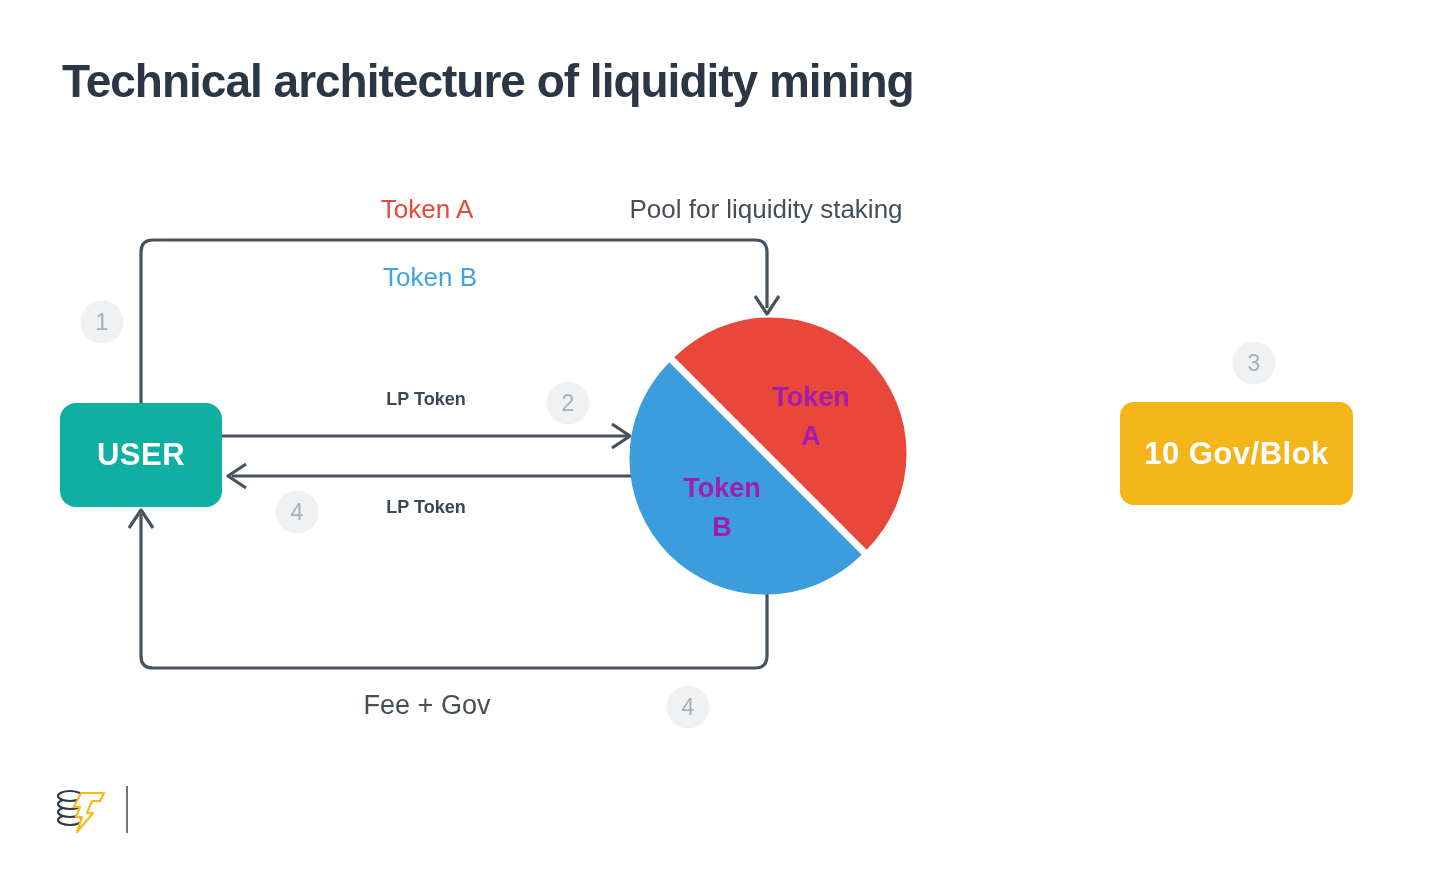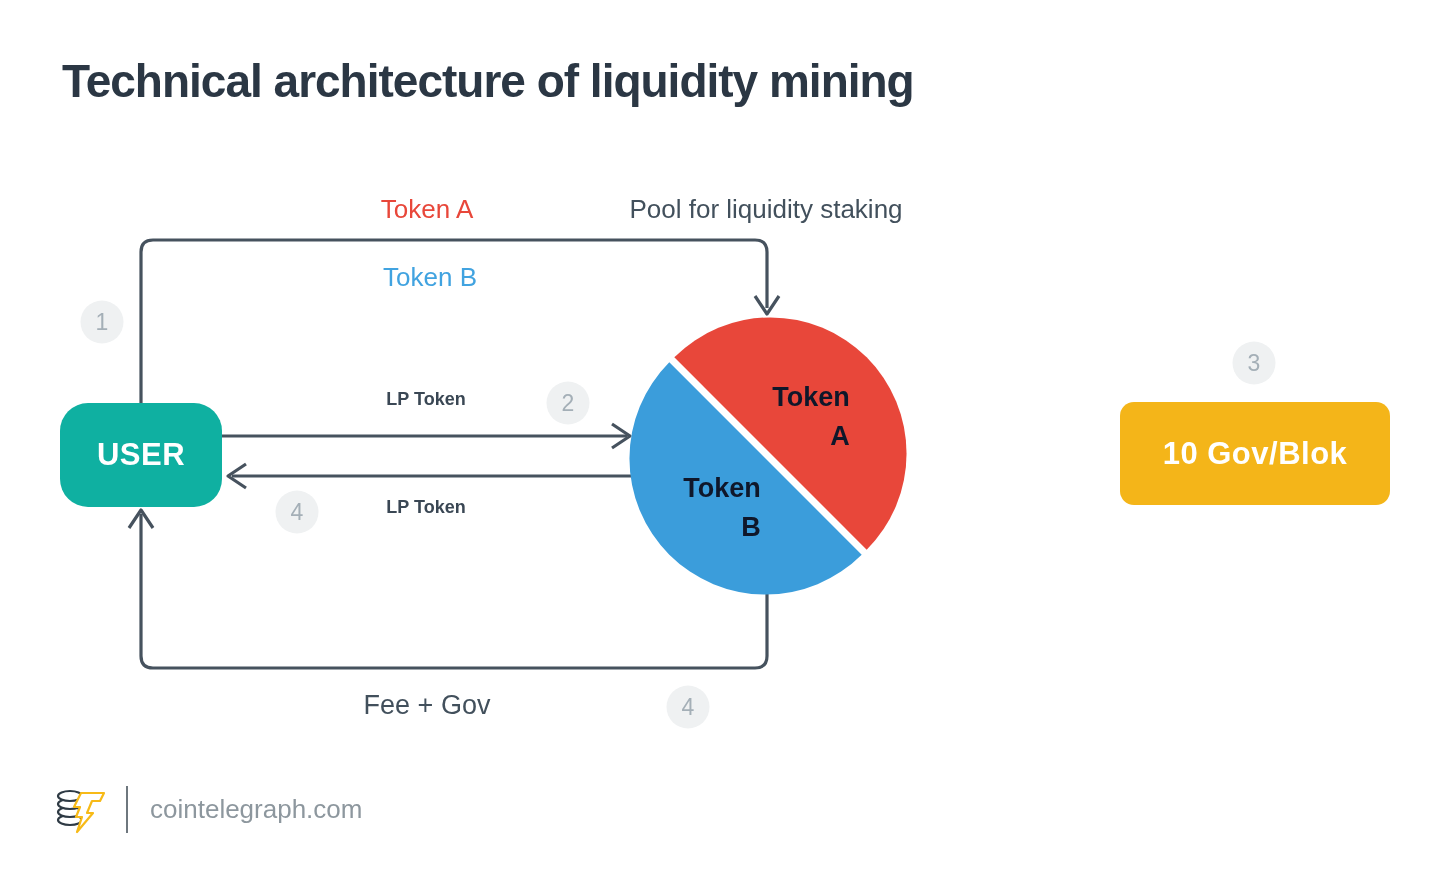--- a/index.html
+++ b/index.html
@@ -22,25 +22,25 @@
   .slice-b{fill:var(--blue,#3B9DDB);}
   .label{position:absolute; transform:translateX(-50%); white-space:nowrap; font-size:26px; color:var(--slate,#42505C);}
   .label.red{color:var(--red,#E8473A);}
   .label.blue{color:var(--lightblue,#41A3E0);}
   .label.bold{font-weight:700; font-size:18px; color:var(--labeldark,#3A4754);}
   .label.feegov{font-size:27px;}
   .node{
     position:absolute; display:flex; align-items:center; justify-content:center;
     color:#fff; font-weight:700; font-size:31px; letter-spacing:.5px;
   }
-  .user-box{left:60px; top:403px; width:162px; height:104px; background:var(--teal,#0FB0A1); border-radius:28px;}
-  .reward-box{left:1120px; top:402px; width:270px; height:103px; background:var(--yellow,#F4B519); border-radius:14px;}
+  .user-box{left:60px; top:403px; width:162px; height:104px; background:var(--teal,#0FB0A1); border-radius:16px;}
+  .reward-box{left:1120px; top:402px; width:233px; height:103px; background:var(--yellow,#F4B519); border-radius:14px;}
   .pie-label{
-    position:absolute; transform:translateX(-50%); text-align:right; white-space:pre-line;
-    color:#0f172a; font-weight:700; font-size:27px; line-height:39px;
+    position:absolute; transform:translateX(-50%); text-align:center; white-space:pre-line;
+    color:#a21caf; font-weight:700; font-size:27px; line-height:39px;
   }
   .step{
     position:absolute; transform:translate(-50%,-50%); width:43px; height:43px; border-radius:50%;
     background:var(--stepbg,#EFF1F2); color:var(--steptext,#A4AFB7); font-size:23px;
     display:flex; align-items:center; justify-content:center;
   }
   .footer-logo{position:absolute; left:55px; top:783px;}
   .footer-divider{position:absolute; left:126px; top:786px; width:2px; height:47px; background:var(--divider,#6E777E);}
   .footer-site{position:absolute; left:150px; top:794px; font-size:26px; color:var(--footertext,#8D979E);}
 </style>
@@ -88,15 +88,14 @@
   <svg class="footer-logo" width="52" height="52" viewBox="0 0 52 52">
     <g fill="#fff" stroke="#2E3A44" stroke-width="2.2">
       <ellipse cx="15" cy="37" rx="12" ry="5"></ellipse>
       <ellipse cx="15" cy="29" rx="12" ry="5"></ellipse>
       <ellipse cx="15" cy="21" rx="12" ry="5"></ellipse>
       <ellipse cx="15" cy="13" rx="12" ry="5"></ellipse>
     </g>
     <path d="M26 10 L49 10 L45 18 L37 18 L32 30 L38 30 L22 49 L27 34 L21 34 L25 24 L19 24 Z" fill="#fff" stroke="#F7BA17" stroke-width="2.2" stroke-linejoin="round"></path>
   </svg>
   <div class="footer-divider"></div>
-  <div class="footer-site">cointelegraph.com</div>
 
 </div>
 
 </body></html>

